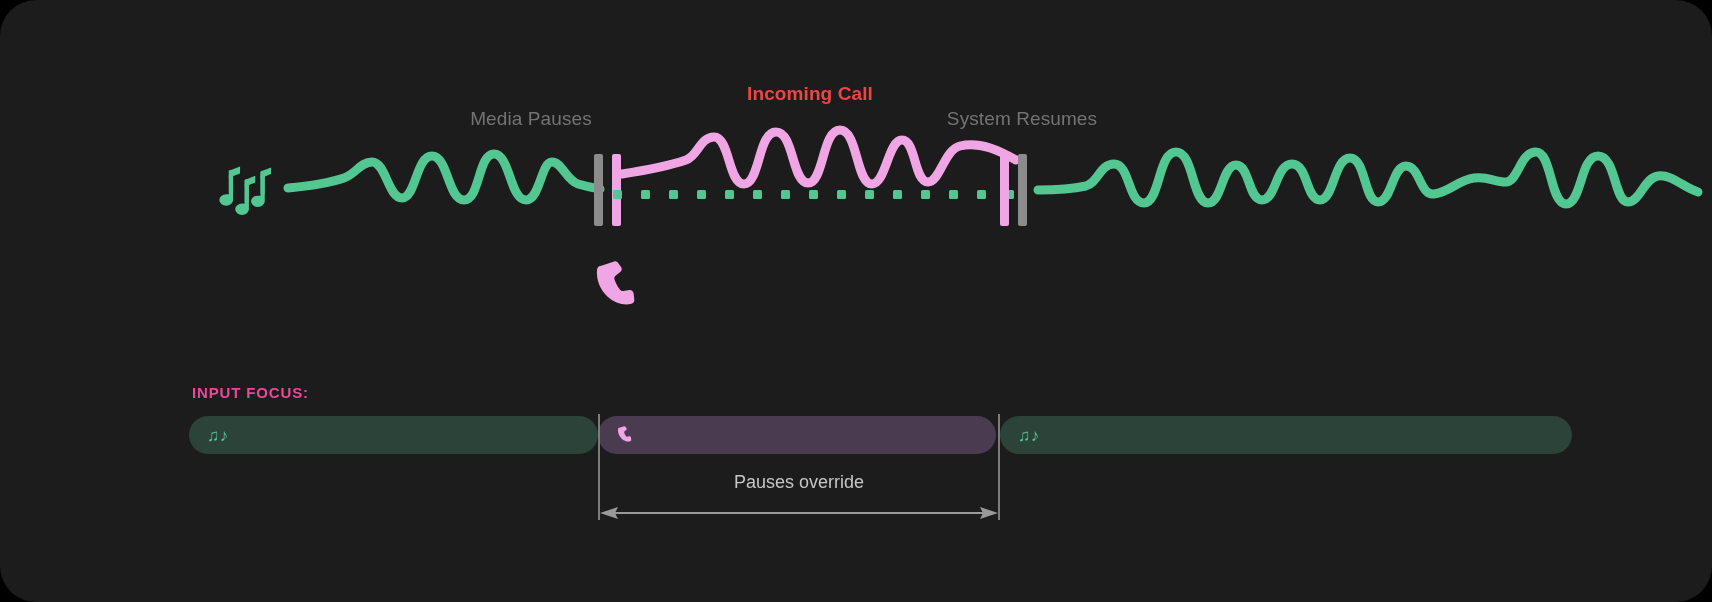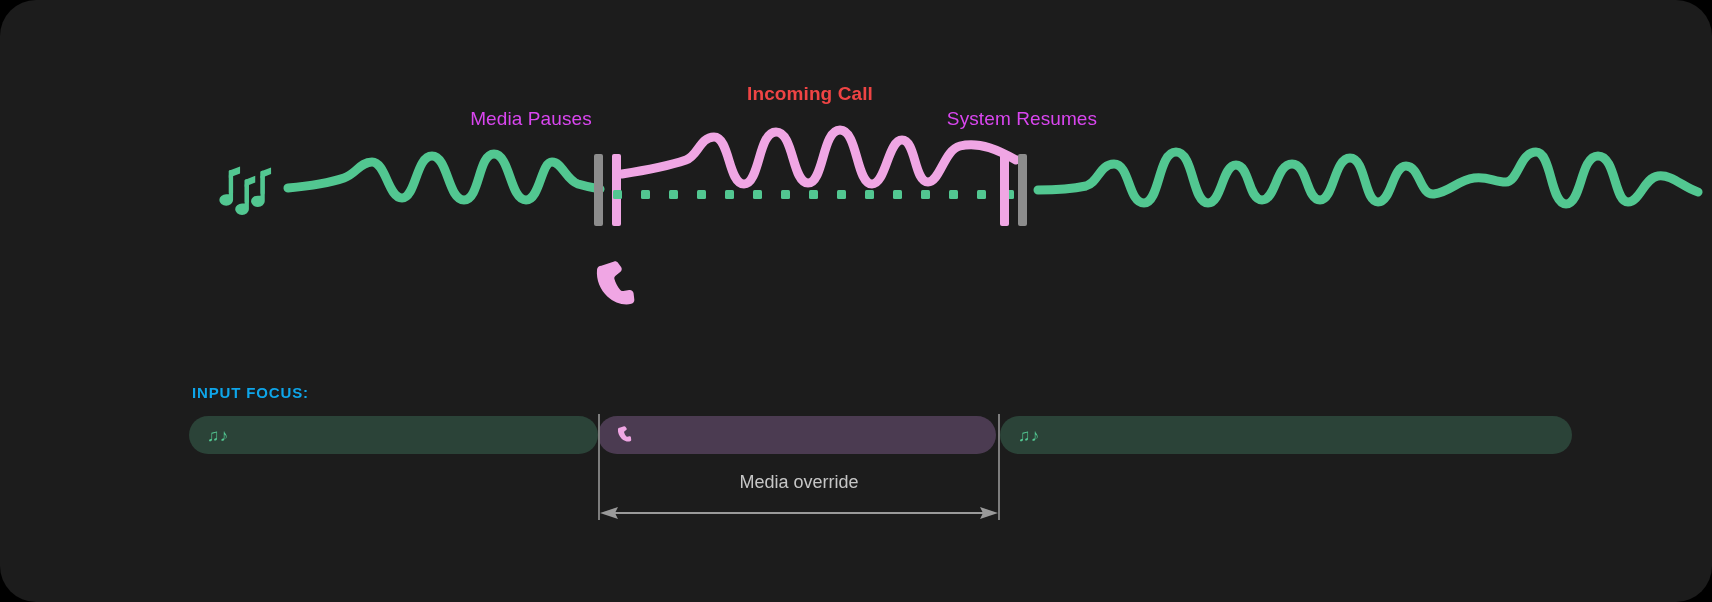--- a/index.html
+++ b/index.html
@@ -35,21 +35,21 @@
   #timeline-svg {
     position: absolute;
     left: 0;
     top: 0;
   }
 
   .tl-label {
     position: absolute;
     font-size: 19px;
     font-weight: 400;
-    color: #d946ef;
+    color: #737373;
     white-space: nowrap;
     letter-spacing: 0.1px;
   }
   #label-media-pauses {
     left: 531px;
     top: 108px;
     transform: translateX(-50%);
   }
   #label-media-resumes {
     left: 1022px;
@@ -73,21 +73,21 @@
     width: 1712px;
     height: 272px;
   }
   #focus-title {
     position: absolute;
     left: 192px;
     top: 54px;
     font-size: 15px;
     font-weight: 700;
     letter-spacing: 0.85px;
-    color: #0ea5e9;
+    color: #ec4899;
     white-space: nowrap;
   }
 
   .focus-bar {
     position: absolute;
     top: 86px;
     height: 38px;
     border-radius: 19px;
     display: flex;
     align-items: center;
@@ -282,16 +282,16 @@
     </div>
 
     <svg id="override-svg" width="1712" height="272" viewBox="0 0 1712 272">
       <line x1="599" y1="84" x2="599" y2="190" stroke="#7d7d7d" stroke-width="2"></line>
       <line x1="999" y1="84" x2="999" y2="190" stroke="#7d7d7d" stroke-width="2"></line>
       <line x1="606" y1="183" x2="992" y2="183" stroke="#9a9a9a" stroke-width="2"></line>
       <path d="M600 183 L618 177 L615 183 L618 189 Z" fill="#9a9a9a"></path>
       <path d="M998 183 L980 177 L983 183 L980 189 Z" fill="#9a9a9a"></path>
     </svg>
 
-    <div id="override-label">Media override</div>
+    <div id="override-label">Pauses override</div>
   </div>
 
 </div>
 
 </body></html>

